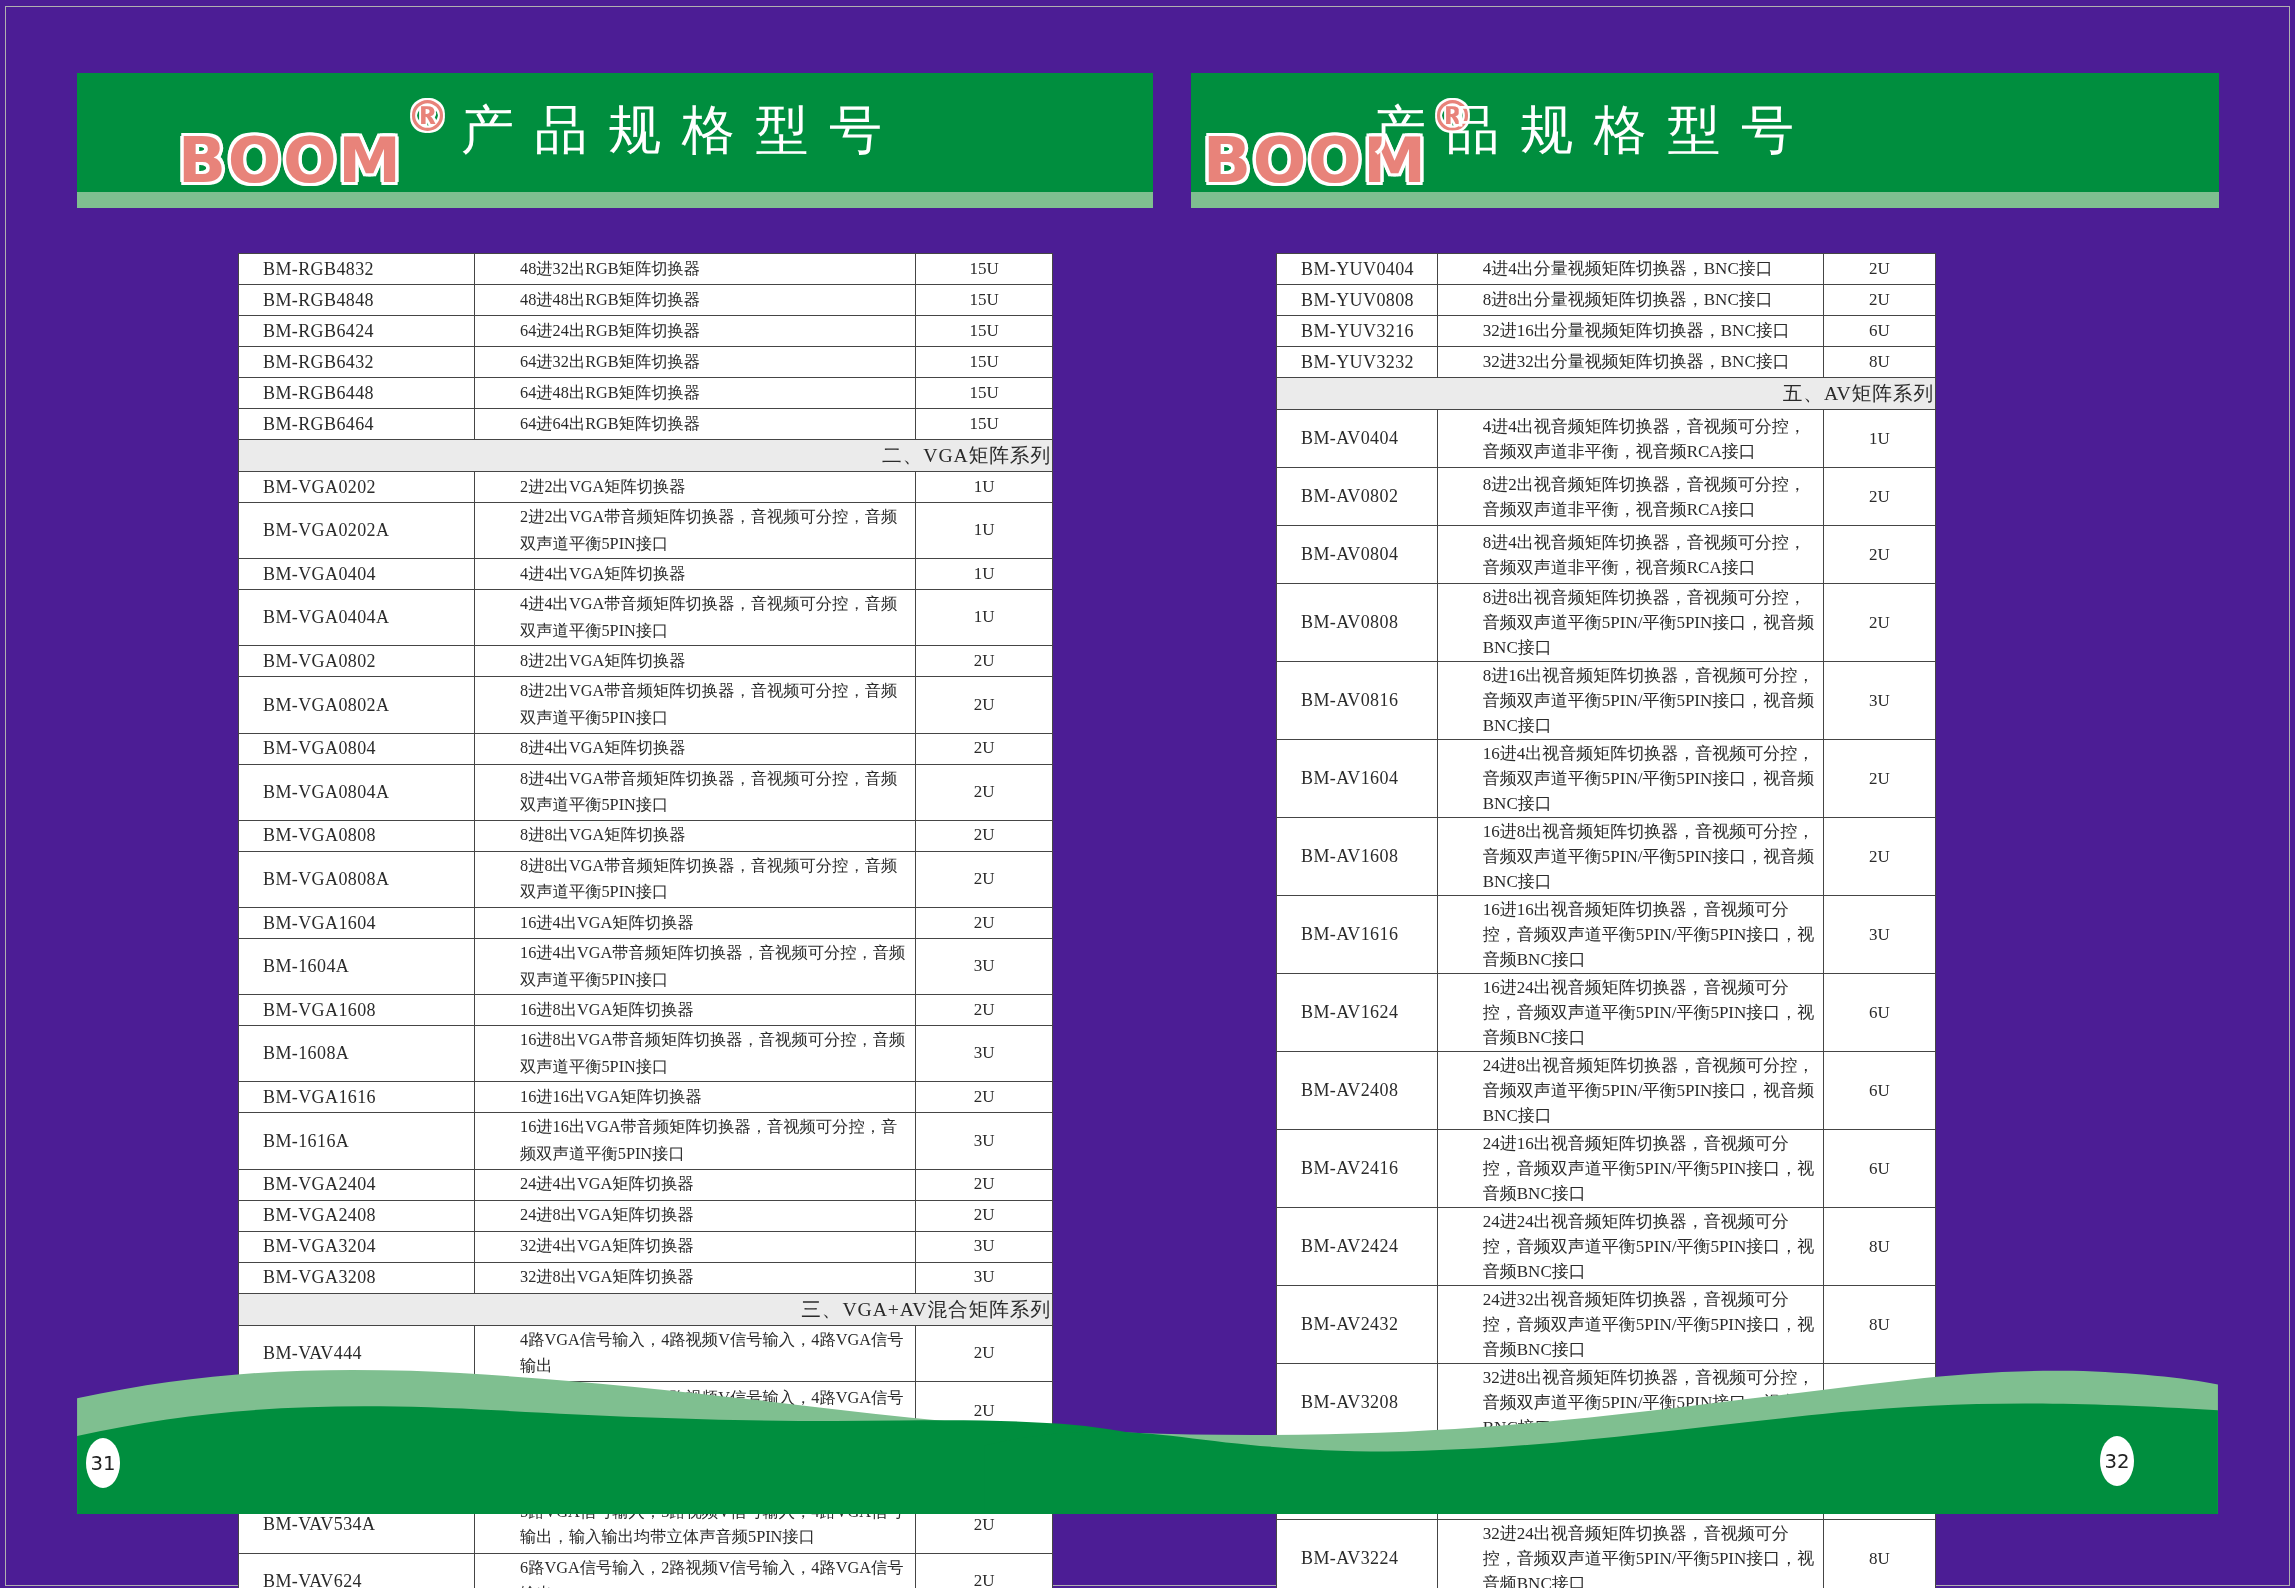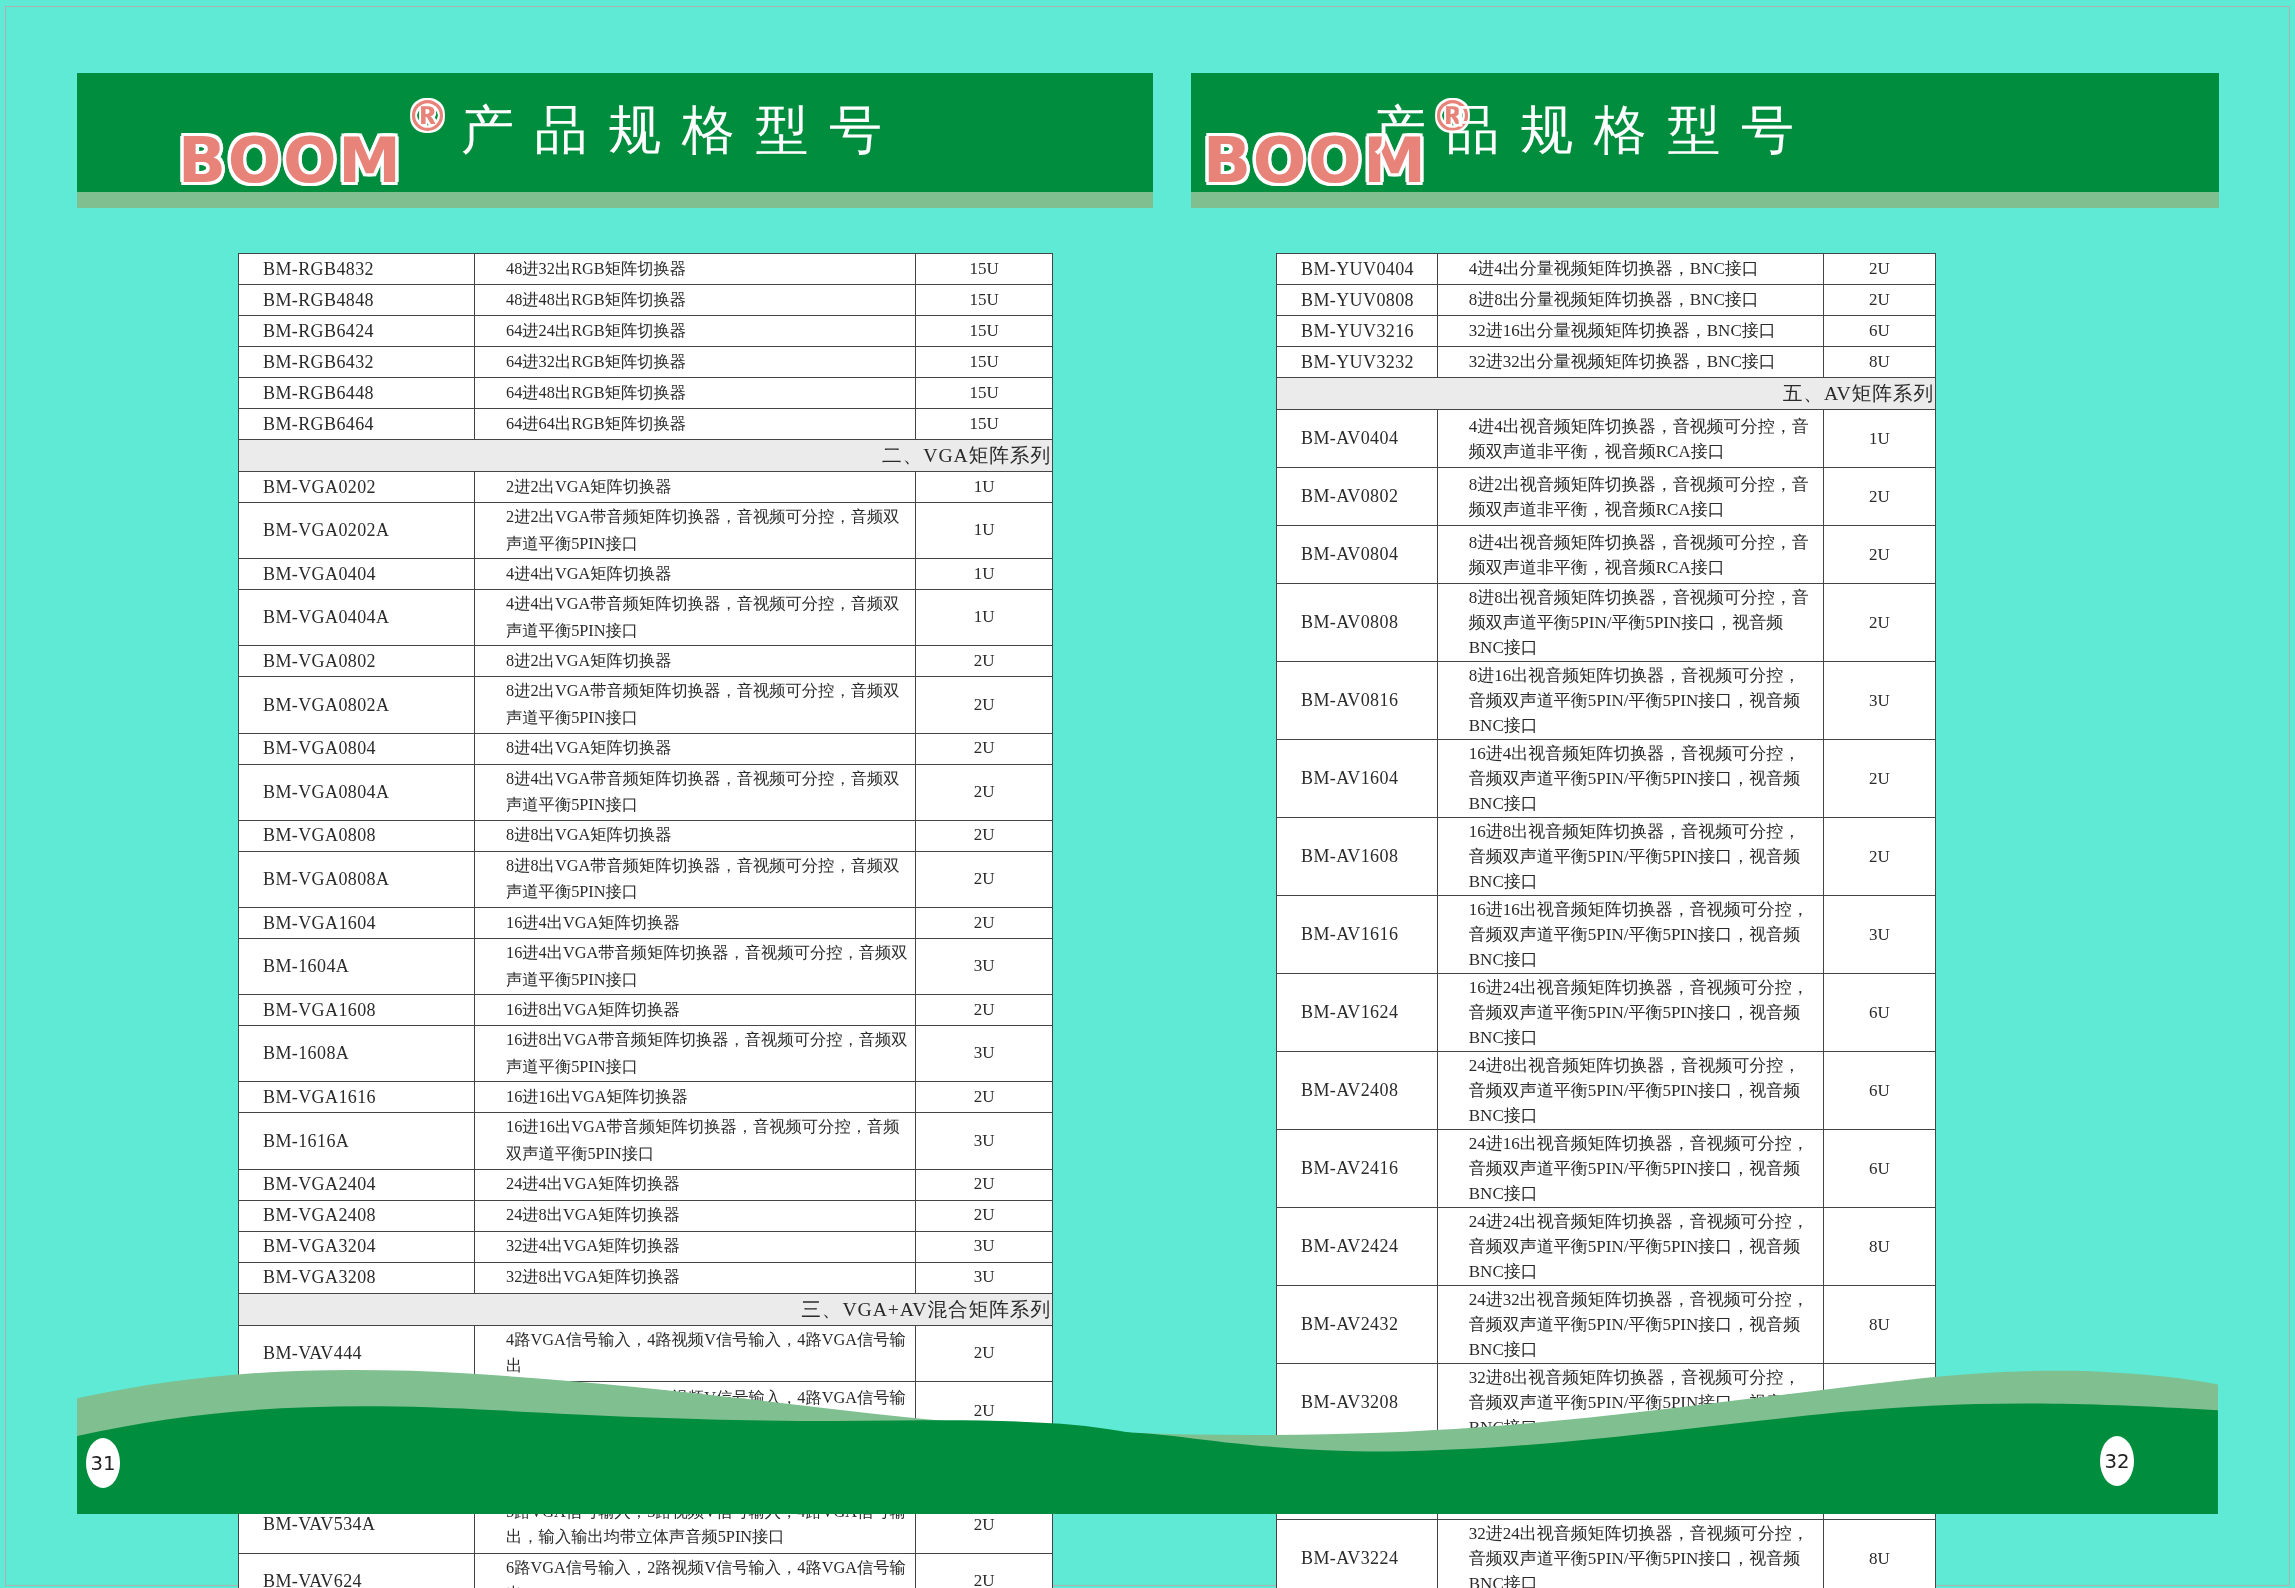--- a/index.html
+++ b/index.html
@@ -1,16 +1,16 @@
 <!DOCTYPE html>
 <html style="--dark-green: #008e3e; --light-green: #7fbf90; --logo-salmon: #e8837a; --section-bg: #ebebeb; --table-border: #454545; --text: #2a2a2a; --frame: #b0b0b0;font-size:13.7px"><head>
 <meta charset="utf-8">
 <style>
   html,body{margin:0;padding:0;background:#fff;}
-  .page{position:relative;width:2295px;height:1589px;background:#5eead4;overflow:hidden;
+  .page{position:relative;width:2295px;height:1589px;background:#4c1d95;overflow:hidden;
         font-family:"Liberation Serif","DejaVu Serif",serif;color:var(--text,#2a2a2a);}
   .page-frame{position:absolute;left:5.1px;top:6px;right:5.1px;bottom:3.4px;
               border:0.9px solid var(--frame,#b0b0b0);pointer-events:none;}
 
   
   .header-bar{position:absolute;top:73px;height:119px;background:var(--dark-green,#008e3e);}
   .header-bar.left{left:77px;width:1076px;}
   .header-bar.right{left:1191px;width:1028px;}
   .header-strip{position:absolute;top:192px;height:16.3px;background:var(--light-green,#7fbf90);}
   .header-strip.left{left:77px;width:1076px;}
@@ -38,21 +38,21 @@
               background:#fff;}
   .spec-table.left{left:238px;width:815px;}
   .spec-table.right{left:1276px;width:660px;}
   .spec-table, .spec-table td{border:0.9px solid var(--table-border,#454545);}
   .spec-table td{border-top-width:1.7px;border-bottom-width:1.7px;overflow:hidden;
                  vertical-align:middle;font-size:17px;line-height:26.6px;}
   .spec-table{border-width:1.7px;}
   tr.item-row td{height:28px;}
   tr.item-row.r2 td{height:55px;line-height:25px;}
   td.c-model{padding-left:24px;font-size:18px;letter-spacing:0.4px;margin-left:11px;}
-  td.c-desc{padding-left:31px;padding-right:6.9px;}
+  td.c-desc{padding-left:45px;padding-right:6.9px;}
   .spec-table.left td.c-desc{font-size:16.3px;}
   td.c-size{text-align:center;font-size:17px;}
   tr.section-row td{height:29px;background:var(--section-bg,#ebebeb);
                     font-size:19.7px;padding-left:12px;letter-spacing:0.9px;text-align:right;}
 
   
   .footer-svg{position:absolute;left:0;top:1364px;width:2295px;height:223px;}
   .page-num{position:absolute;width:34px;height:50px;border-radius:50%;background:#fff;
             display:flex;align-items:center;justify-content:center;
             font-family:"DejaVu Sans","Liberation Sans",sans-serif;font-size:19.7px;color:#222;}

